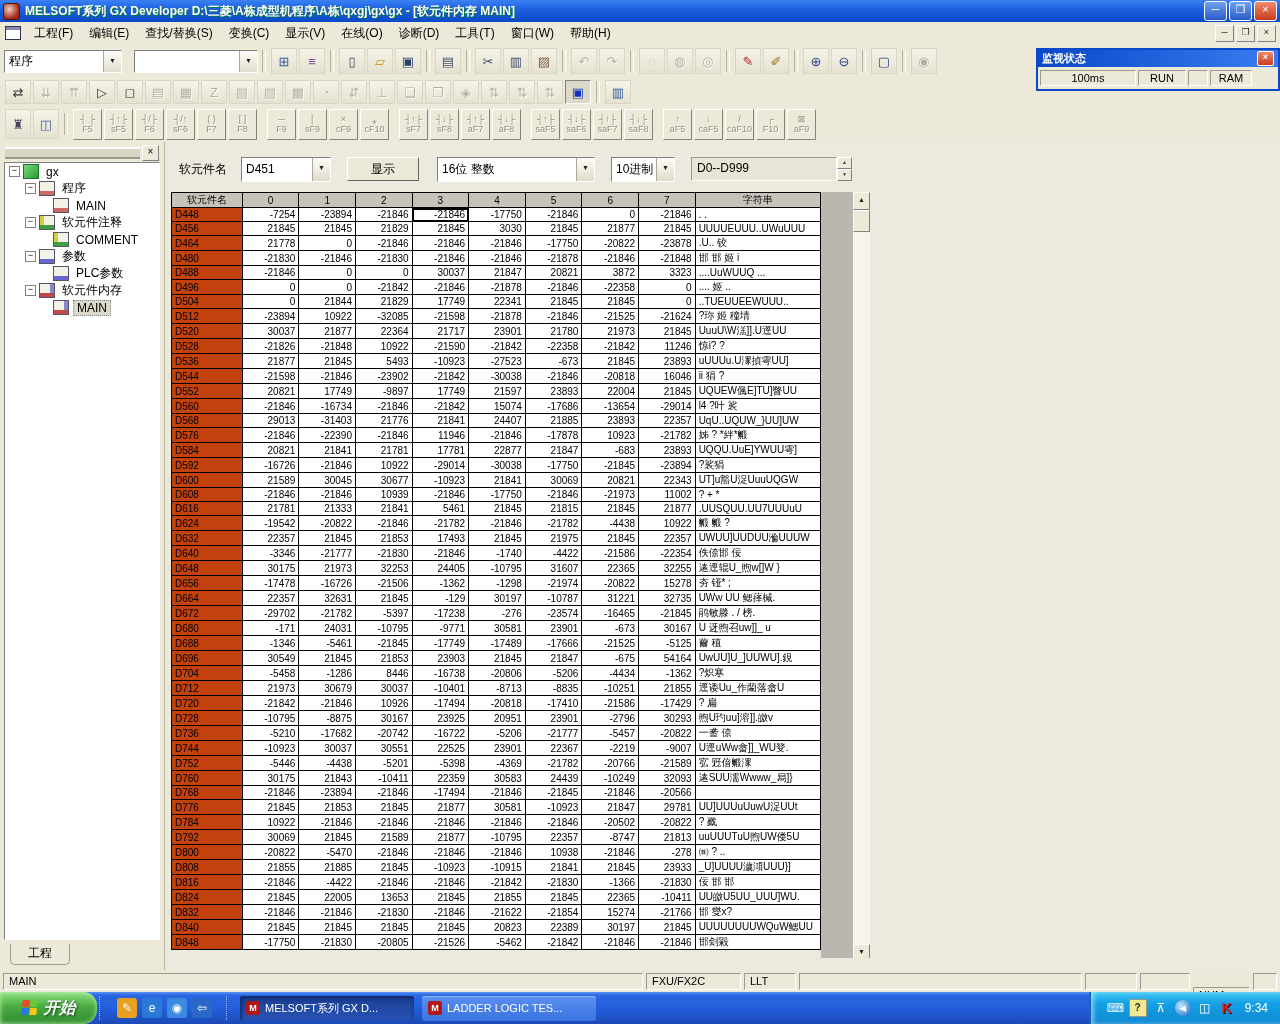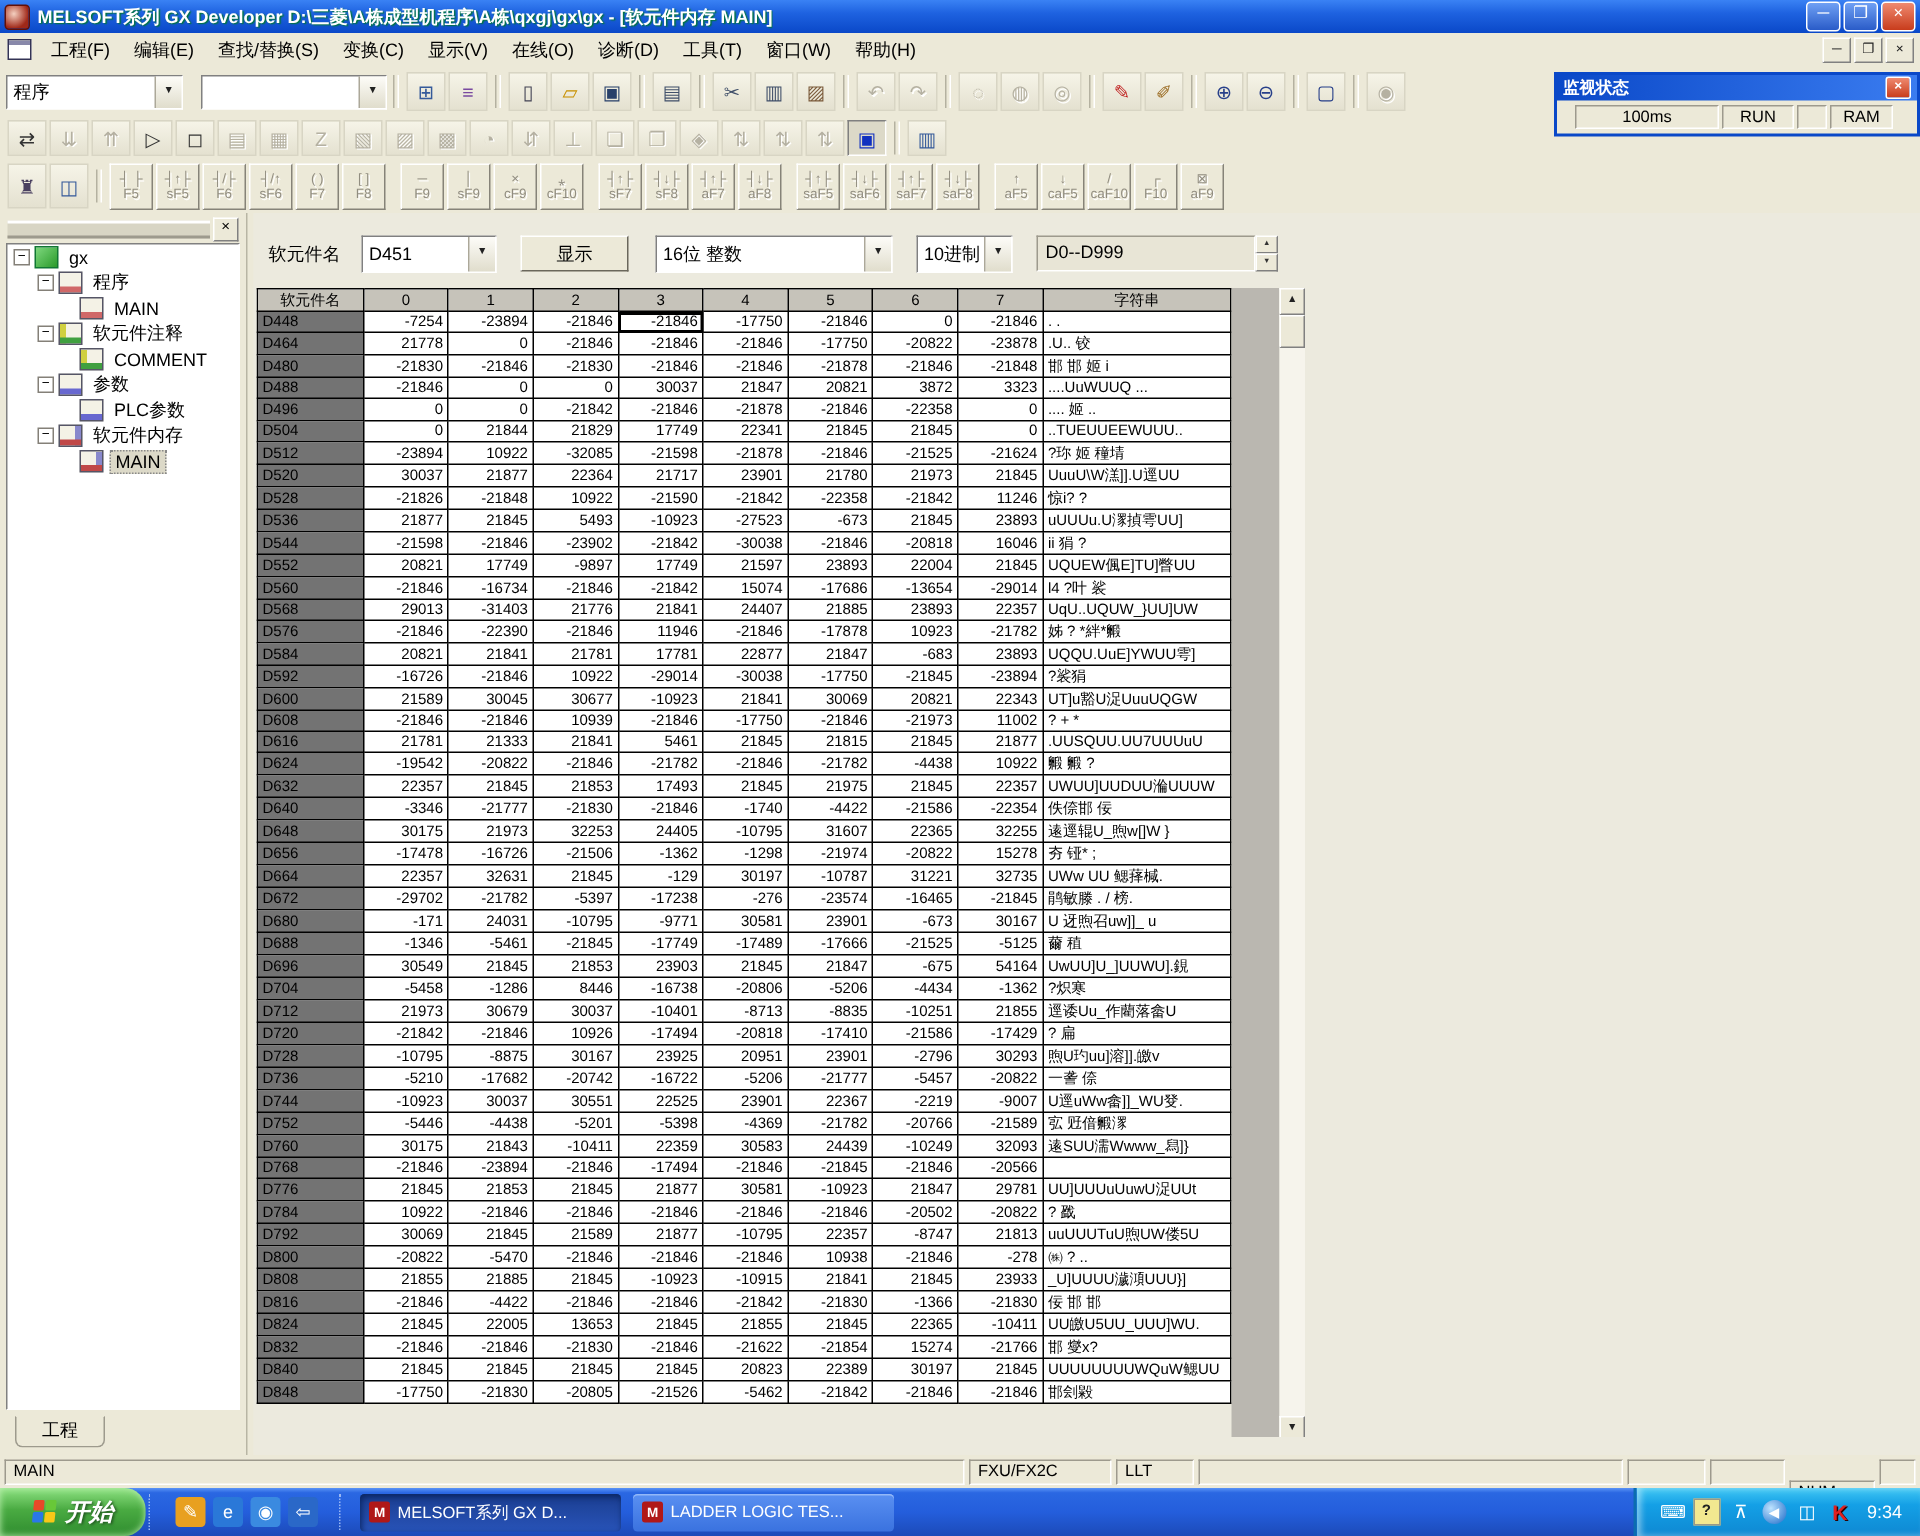--- a/index.html
+++ b/index.html
@@ -83,21 +83,21 @@
     font-size:12px;padding:3px 5px;box-sizing:border-box;white-space:nowrap}
   .spinner{width:15px;height:24px;display:flex;flex-direction:column;flex:none}
   .spin-btn{flex:1;background:#ece9d8;border:1px solid;border-color:#fff #808080 #808080 #fff;
     font-size:5px;text-align:center;line-height:9px;color:#333}
 
   .table-zone{position:absolute;top:50px;left:2px;display:flex;height:766px;overflow:hidden}
   table.dev{border-collapse:collapse;table-layout:fixed;width:650px;background:#fff;flex:none;align-self:flex-start}
   table.dev td{border:1px solid #000;height:13px;padding:0 3px;font-size:10px;white-space:nowrap;overflow:hidden;
     font-family:"Liberation Sans",sans-serif}
   table.dev .hdr td{background:#c6c3ba;text-align:center}
-  td.dev-c{background:#737373}
+  td.dev-c{background:#c2410c}
   td.num{text-align:right}
   td.str{text-align:left}
   td.selcell{outline:2px solid #000;outline-offset:-2px}
   .col-filler{width:32px;background:#bab7b0;flex:none;height:766px}
   .vscroll{width:17px;height:770px;background:#f6f4ec;display:flex;flex-direction:column;flex:none}
   .varrow{height:16px;background:#ece9d8;border:1px solid;border-color:#fff #808080 #808080 #fff;
     font-size:7px;text-align:center;line-height:14px;color:#222;flex:none}
   .vthumb{height:20px;background:#ece9d8;border:1px solid;border-color:#fff #808080 #808080 #fff;flex:none}
   .vtrack{flex:1}
 
@@ -131,21 +131,21 @@
   .trayicon[data-icon="language-bar-icon"]{background:radial-gradient(circle at 35% 35%,#bfe4ff,#1868c8);border-radius:50%;font-size:9px}
   .trayicon[data-icon="antivirus-icon"]{color:#e02020;font-weight:bold;font-size:14px;text-shadow:1px 1px 0 #300}
   .clock{color:#fff;font-size:12px;margin-left:4px}
 
   
   .monitor-win{position:absolute;left:1036px;top:48px;width:240px;background:#ece9d8;border:2px solid #0a48c8;z-index:60}
   .mw-title{height:17px;background:linear-gradient(90deg,#0a48c8,#3a7cf0);color:#fff;font-weight:bold;font-size:11px;
     display:flex;align-items:center;padding:0 4px}
   .mw-close{margin-left:auto;width:15px;height:13px;border:1px solid #fff;border-radius:2px;color:#fff;font-size:9px;
     line-height:11px;text-align:center;background:linear-gradient(#ef8a70,#c83c1c)}
-  .mw-body{display:flex;gap:2px;padding:3px 12px;align-items:center}
+  .mw-body{display:flex;gap:2px;padding:3px 2px;align-items:center}
   .mw-cell{height:16px;border:1px solid;border-color:#9d9a8d #fff #fff #9d9a8d;font-size:11px;text-align:center;
     line-height:15px;box-sizing:border-box;flex:none}
 </style>
 </head>
 <body>
 
 <div class="app">
 
   <div class="titlebar">
     <div class="app-icon"></div>
@@ -573,20 +573,32 @@
                 <td class="num">-23894</td>
                 <td class="num">-21846</td>
                 <td class="num selcell">-21846</td>
                 <td class="num">-17750</td>
                 <td class="num">-21846</td>
                 <td class="num">0</td>
                 <td class="num">-21846</td>
                 <td class="str">. .</td>
               </tr>
               <tr>
+                <td class="dev-c">D456</td>
+                <td class="num">21845</td>
+                <td class="num">21845</td>
+                <td class="num">21829</td>
+                <td class="num">21845</td>
+                <td class="num">3030</td>
+                <td class="num">21845</td>
+                <td class="num">21877</td>
+                <td class="num">21845</td>
+                <td class="str">UUUUEUUU..UWuUUU</td>
+              </tr>
+              <tr>
                 <td class="dev-c">D464</td>
                 <td class="num">21778</td>
                 <td class="num">0</td>
                 <td class="num">-21846</td>
                 <td class="num">-21846</td>
                 <td class="num">-21846</td>
                 <td class="num">-17750</td>
                 <td class="num">-20822</td>
                 <td class="num">-23878</td>
                 <td class="str">.U..      铰</td>

